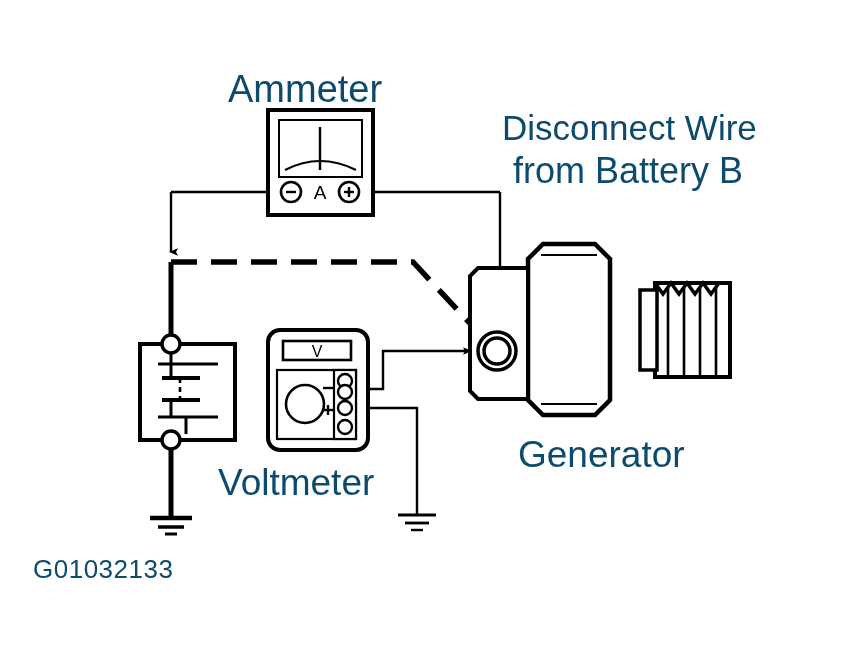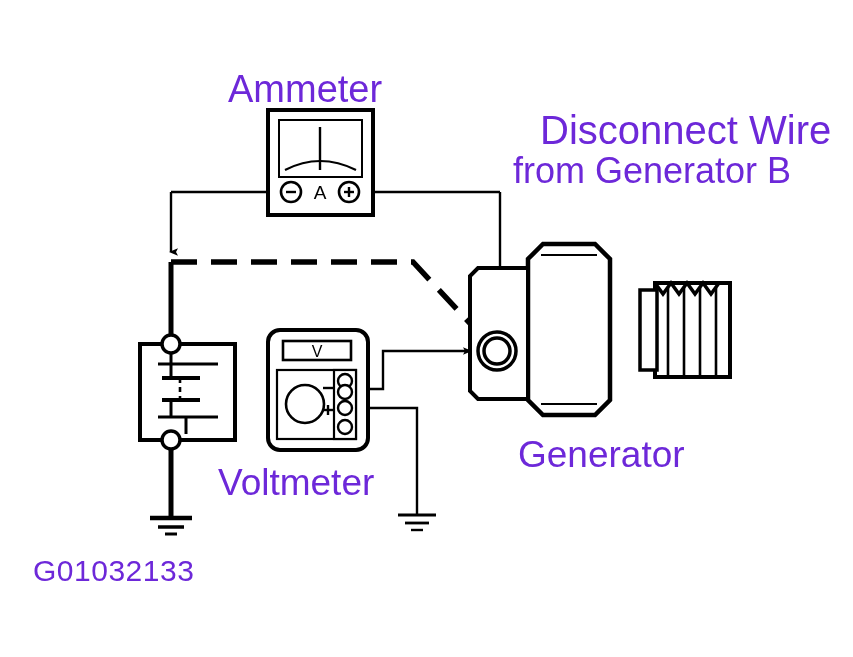--- a/index.html
+++ b/index.html
@@ -17,32 +17,32 @@
     background: #ffffff;
     overflow: hidden;
   }
   #diagram-svg {
     position: absolute;
     left: 0;
     top: 0;
   }
   .lbl {
     position: absolute;
-    color: #6d28d9;
+    color: #0c4a6e;
     white-space: nowrap;
     font-family: "Liberation Sans", sans-serif;
     font-weight: 400;
   }
   .lbl-ammeter   { left: 228px; top: 68px;  font-size: 38px; }
-  .lbl-disc1     { left: 540px; top: 108px; font-size: 40px; }
+  .lbl-disc1     { left: 502px; top: 108px; font-size: 35px; }
   .lbl-disc2     { left: 513px; top: 150px; font-size: 36px; }
   .lbl-battery   { left: 33px;  top: 292px; font-size: 37px; }
   .lbl-voltmeter { left: 218px; top: 462px; font-size: 37px; }
   .lbl-generator { left: 518px; top: 434px; font-size: 37px; }
-  .lbl-figid     { left: 33px;  top: 554px; font-size: 30px; letter-spacing: 0.5px; }
+  .lbl-figid     { left: 33px;  top: 554px; font-size: 26px; letter-spacing: 0.5px; }
   .meter-letter  { font-size: 19px; }
 </style>
 </head>
 <body>
 
 <div id="canvas">
 
   <svg id="diagram-svg" width="853" height="657" viewBox="0 0 853 657">
 
     <defs>
@@ -160,18 +160,18 @@
         <line x1="700" y1="288" x2="700" y2="377" stroke="#000" stroke-width="2.6"></line>
         <line x1="716" y1="288" x2="716" y2="377" stroke="#000" stroke-width="2.6"></line>
         <rect x="640" y="290" width="17" height="80" fill="#fff" stroke="#000" stroke-width="3.5"></rect>
       </g>
     </g>
 
   </svg>
 
   <div class="lbl lbl-ammeter">Ammeter</div>
   <div class="lbl lbl-disc1">Disconnect Wire</div>
-  <div class="lbl lbl-disc2">from Generator B</div>
+  <div class="lbl lbl-disc2">from Battery B</div>
   <div class="lbl lbl-generator">Generator</div>
   <div class="lbl lbl-voltmeter">Voltmeter</div>
   <div class="lbl lbl-figid">G01032133</div>
 
 </div>
 
 </body></html>

